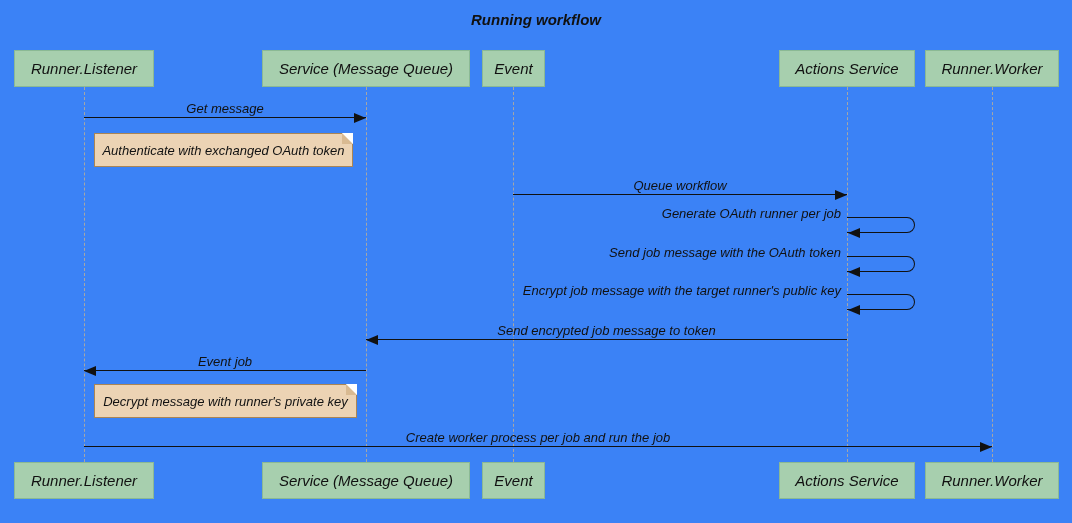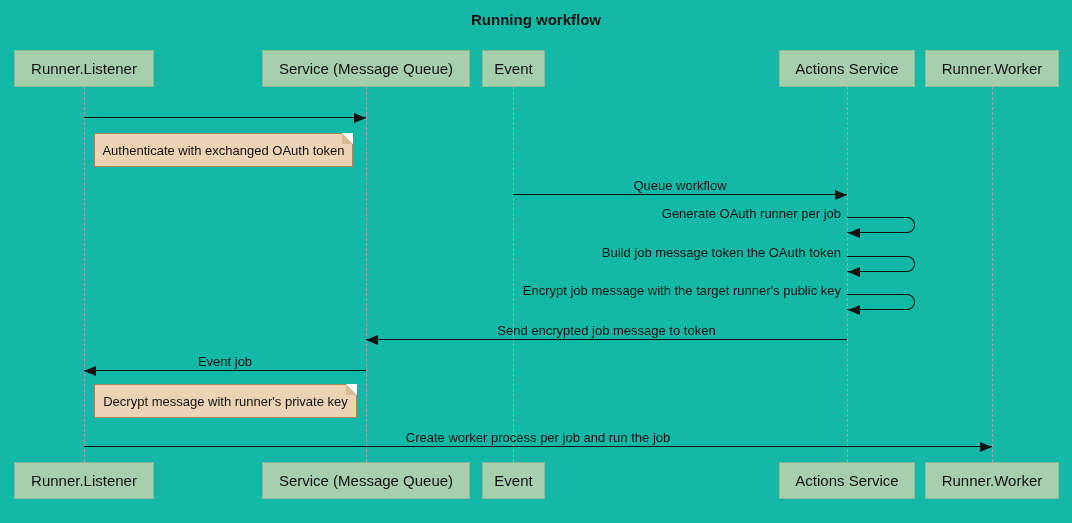--- a/index.html
+++ b/index.html
@@ -1,19 +1,20 @@
 <!DOCTYPE html>
 <html style="--actor_fill: #a7cfae; --actor_border: #8bb994; --note_fill: #ecd3b4; --note_border: #aa8555; --note_fold: #d9ba92; --line: #111111; --lifeline: #a6a6a6; --text: #111111;"><head>
 <meta charset="utf-8">
 <style>
   html,body { margin:0; padding:0; background:#ffffff; }
   .canvas {
-    position:relative; width:1072px; height:523px; background:#14b8a6;
+    position:relative; width:1072px; height:523px; background:#3b82f6;
     font-family:"Liberation Sans", sans-serif; color:var(--text,#111);
     overflow:hidden;
+    font-style:italic;
   }
   .title {
     position:absolute; top:11px; left:0; width:100%;
     text-align:center; font-weight:bold; font-size:15px;
   }
   .lifeline {
     position:absolute; top:87px; height:375px; width:0;
     border-left:1px dashed var(--lifeline,#a6a6a6);
   }
   .actor {
@@ -69,34 +70,35 @@
   <div class="lifeline" style="left:513px"></div>
   <div class="lifeline" style="left:847px"></div>
   <div class="lifeline" style="left:992px"></div>
 
   <div class="actor" style="left:14px;top:50px;width:140px">Runner.Listener</div>
   <div class="actor" style="left:262px;top:50px;width:208px">Service (Message Queue)</div>
   <div class="actor" style="left:482px;top:50px;width:63px">Event</div>
   <div class="actor" style="left:779px;top:50px;width:136px">Actions Service</div>
   <div class="actor" style="left:925px;top:50px;width:134px">Runner.Worker</div>
 
+  <div class="msg-label" style="left:84px;top:101px;width:282px">Get message</div>
   <div class="msg-line" style="left:84px;top:117px;width:282px"></div>
   <div class="arrow-right" style="left:354px;top:113px"></div>
 
   <div class="note" style="left:94px;top:133px;width:259px">Authenticate with exchanged OAuth token</div>
 
   <div class="msg-label" style="left:513px;top:178px;width:334px">Queue workflow</div>
   <div class="msg-line" style="left:513px;top:194px;width:334px"></div>
   <div class="arrow-right" style="left:835px;top:190px"></div>
 
   <div class="msg-label right" style="right:231px;top:206px">Generate OAuth runner per job</div>
   <div class="self-loop" style="left:847px;top:217px"></div>
   <div class="arrow-left" style="left:848px;top:228px"></div>
 
-  <div class="msg-label right" style="right:231px;top:245px">Build job message token the OAuth token</div>
+  <div class="msg-label right" style="right:231px;top:245px">Send job message with the OAuth token</div>
   <div class="self-loop" style="left:847px;top:256px"></div>
   <div class="arrow-left" style="left:848px;top:267px"></div>
 
   <div class="msg-label right" style="right:231px;top:283px">Encrypt job message with the target runner's public key</div>
   <div class="self-loop" style="left:847px;top:294px"></div>
   <div class="arrow-left" style="left:848px;top:305px"></div>
 
   <div class="msg-label" style="left:366px;top:323px;width:481px">Send encrypted job message to token</div>
   <div class="msg-line" style="left:366px;top:339px;width:481px"></div>
   <div class="arrow-left" style="left:366px;top:335px"></div>

